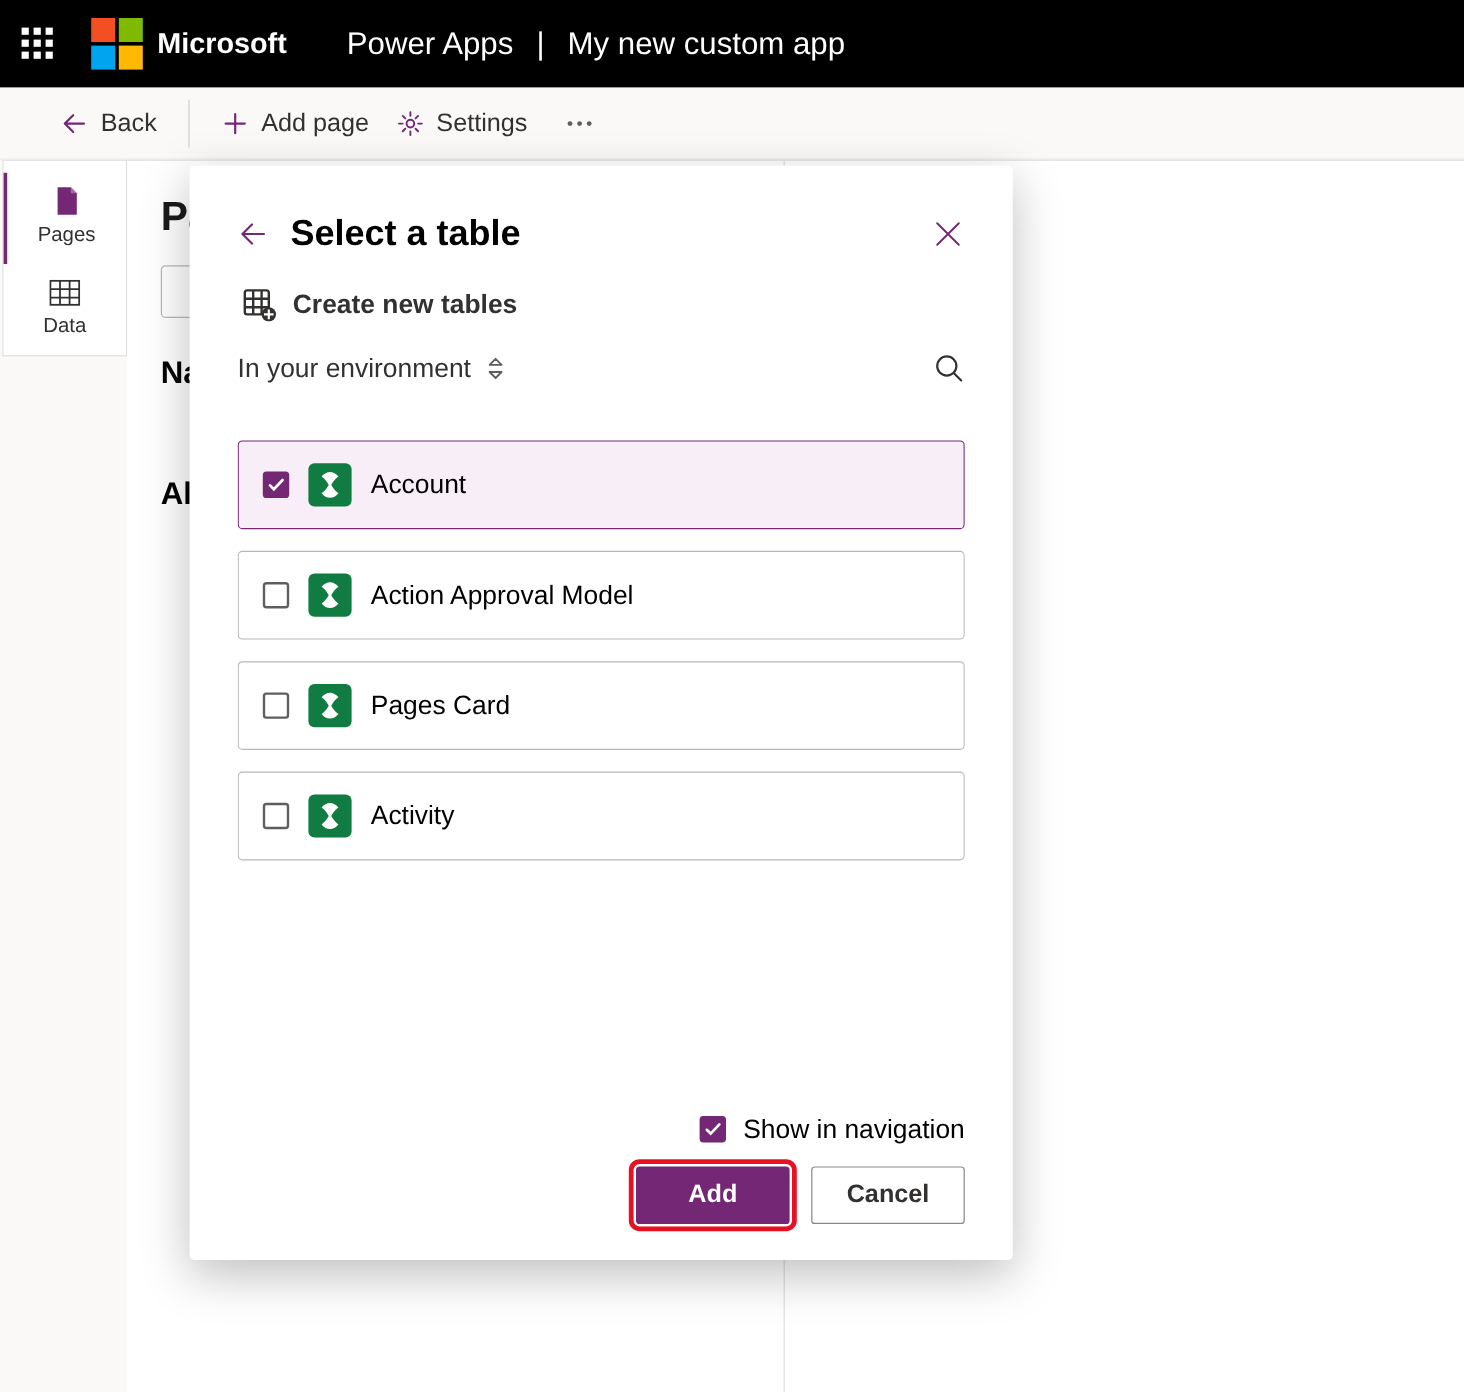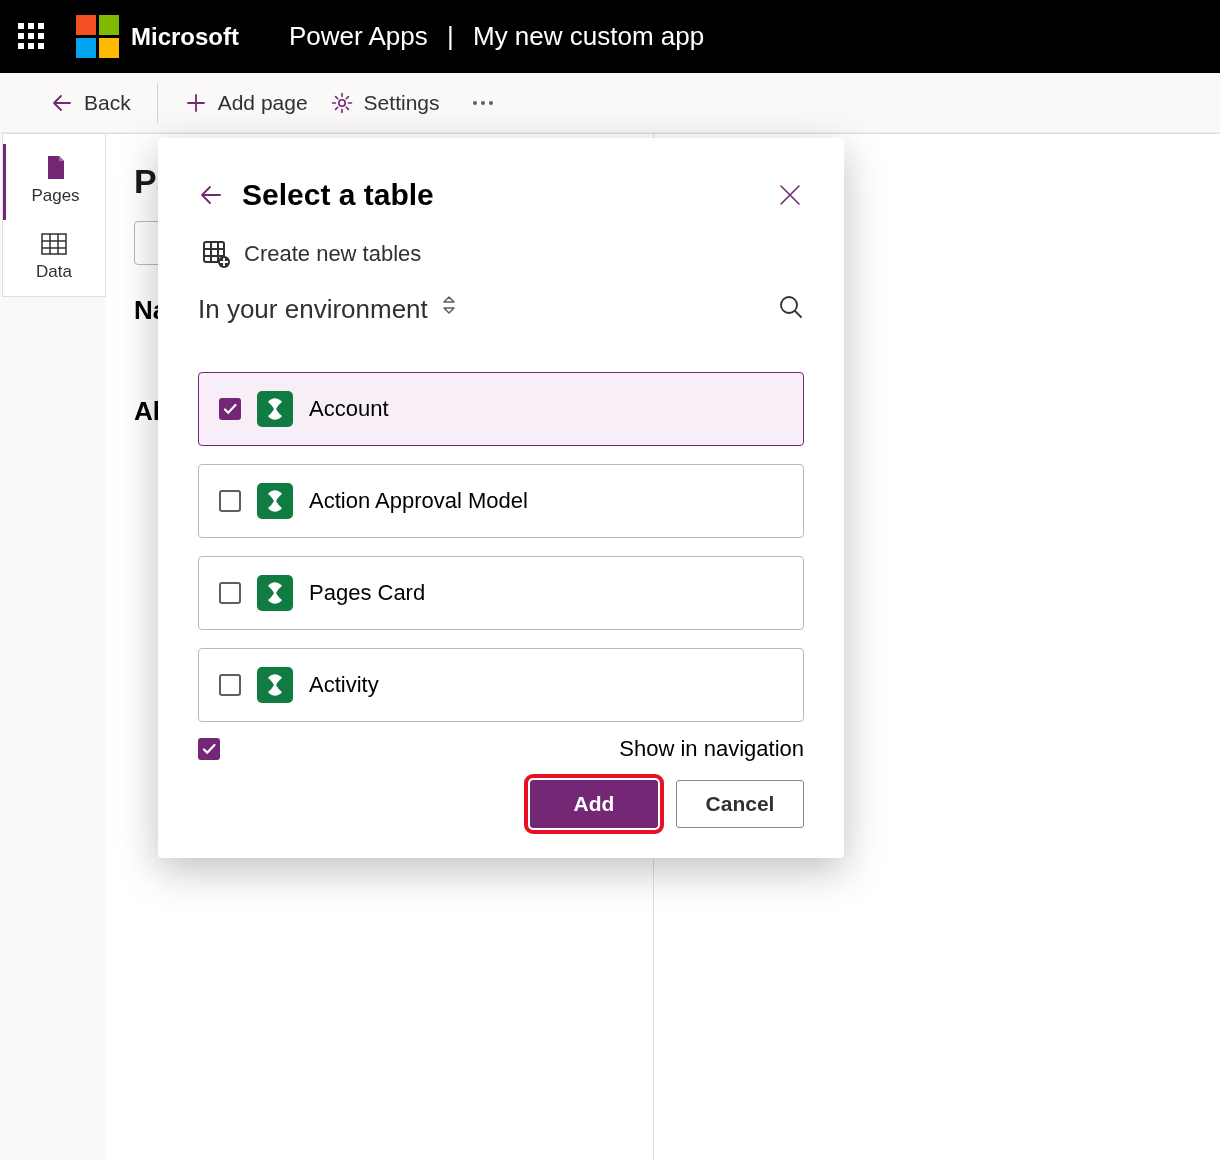--- a/index.html
+++ b/index.html
@@ -29,35 +29,35 @@
 
   
   .main { position: absolute; left:106px; top:133px; right:0; bottom:0; background:#fff; border-top:1px solid #e1dfdd; }
   .main-left { width: 548px; border-right: 1px solid #e1dfdd; height: 100%; padding: 28px; }
   .main h1 { font-size: 34px; font-weight: 700; color:#1b1a19; margin-bottom: 20px;}
   .main .field { border:1px solid #b9b8b5; border-radius:4px; height:44px; width: 420px; margin-bottom: 30px; }
   .main h2 { font-size: 26px; font-weight:700; margin-top: 24px; }
   .main .all { font-size: 26px; font-weight:700; margin-top: 70px; }
 
   
-  .modal { position: absolute; left: 158px; top: 138px; width: 686px; height: 720px; background:#fff; border-radius:4px; box-shadow: 0 12px 40px rgba(0,0,0,0.25); padding: 40px 40px 30px 40px; display:flex; flex-direction:column; }
+  .modal { position: absolute; left: 158px; top: 138px; width: 686px; height: 912px; background:#fff; border-radius:4px; box-shadow: 0 12px 40px rgba(0,0,0,0.25); padding: 40px 40px 30px 40px; display:flex; flex-direction:column; }
   .modal-header { display:flex; align-items:center; gap:18px; margin-bottom: 28px; }
   .modal-header h2 { font-size: 30px; font-weight:600; flex:1; }
   .close-btn { width:28px; height:28px; cursor:pointer; }
-  .create-row { display:flex; align-items:center; gap:14px; font-size:22px; color:#323130; margin-bottom: 26px; cursor:pointer; padding-left:4px; }
-  .env-row { display:flex; align-items:flex-start; font-size:26px; color:#323130; margin-bottom: 18px; gap:12px; }
+  .create-row { display:flex; align-items:center; gap:14px; font-size:22px; color:#323130; margin-bottom: 26px; cursor:pointer; padding-left:4px;font-weight:bold; }
+  .env-row { display:flex; align-items:center; font-size:22px; color:#323130; margin-bottom: 18px; gap:12px; }
   .env-row .spacer { flex:1; }
   .tables { flex:1; overflow:hidden; position:relative; }
   .table-item { border:1px solid #b9b8b5; border-radius:4px; height:74px; display:flex; align-items:center; gap:16px; padding:0 20px; margin-bottom: 18px; font-size:22px; cursor:pointer; }
   .table-item.selected { border-color:#742774; background:#f7eef7;margin-top:29px; }
   .chk { width:22px; height:22px; border:2px solid #605e5c; border-radius:3px; display:flex; align-items:center; justify-content:center; flex-shrink:0; }
   .chk.checked { background:#742774; border-color:#742774; }
   .tbl-ico { width:36px; height:36px; background:#107c41; border-radius:5px; display:flex; align-items:center; justify-content:center; flex-shrink:0; }
 
-  .footer-opts { display:flex; align-items:center; justify-content:space-between; gap:14px; font-size:22px; margin-top:8px; margin-bottom:18px; }
+  .footer-opts { display:flex; align-items:center; justify-content:flex-end; gap:14px; font-size:22px; margin-top:8px; margin-bottom:18px; }
   .footer-btns { display:flex; justify-content:flex-end; gap:18px; }
   .btn { height:48px; min-width:128px; border-radius:3px; font-size:21px; font-weight:600; display:flex; align-items:center; justify-content:center; cursor:pointer; }
   .btn-primary { background:#742774; color:#fff; border:1px solid #742774; }
   .btn-secondary { background:#fff; color:#323130; border:1px solid #8a8886; }
   .highlight { outline:4px solid #e81123; outline-offset:2px; }
 
   svg { display:block; }
 </style>
 </head>
 <body>

